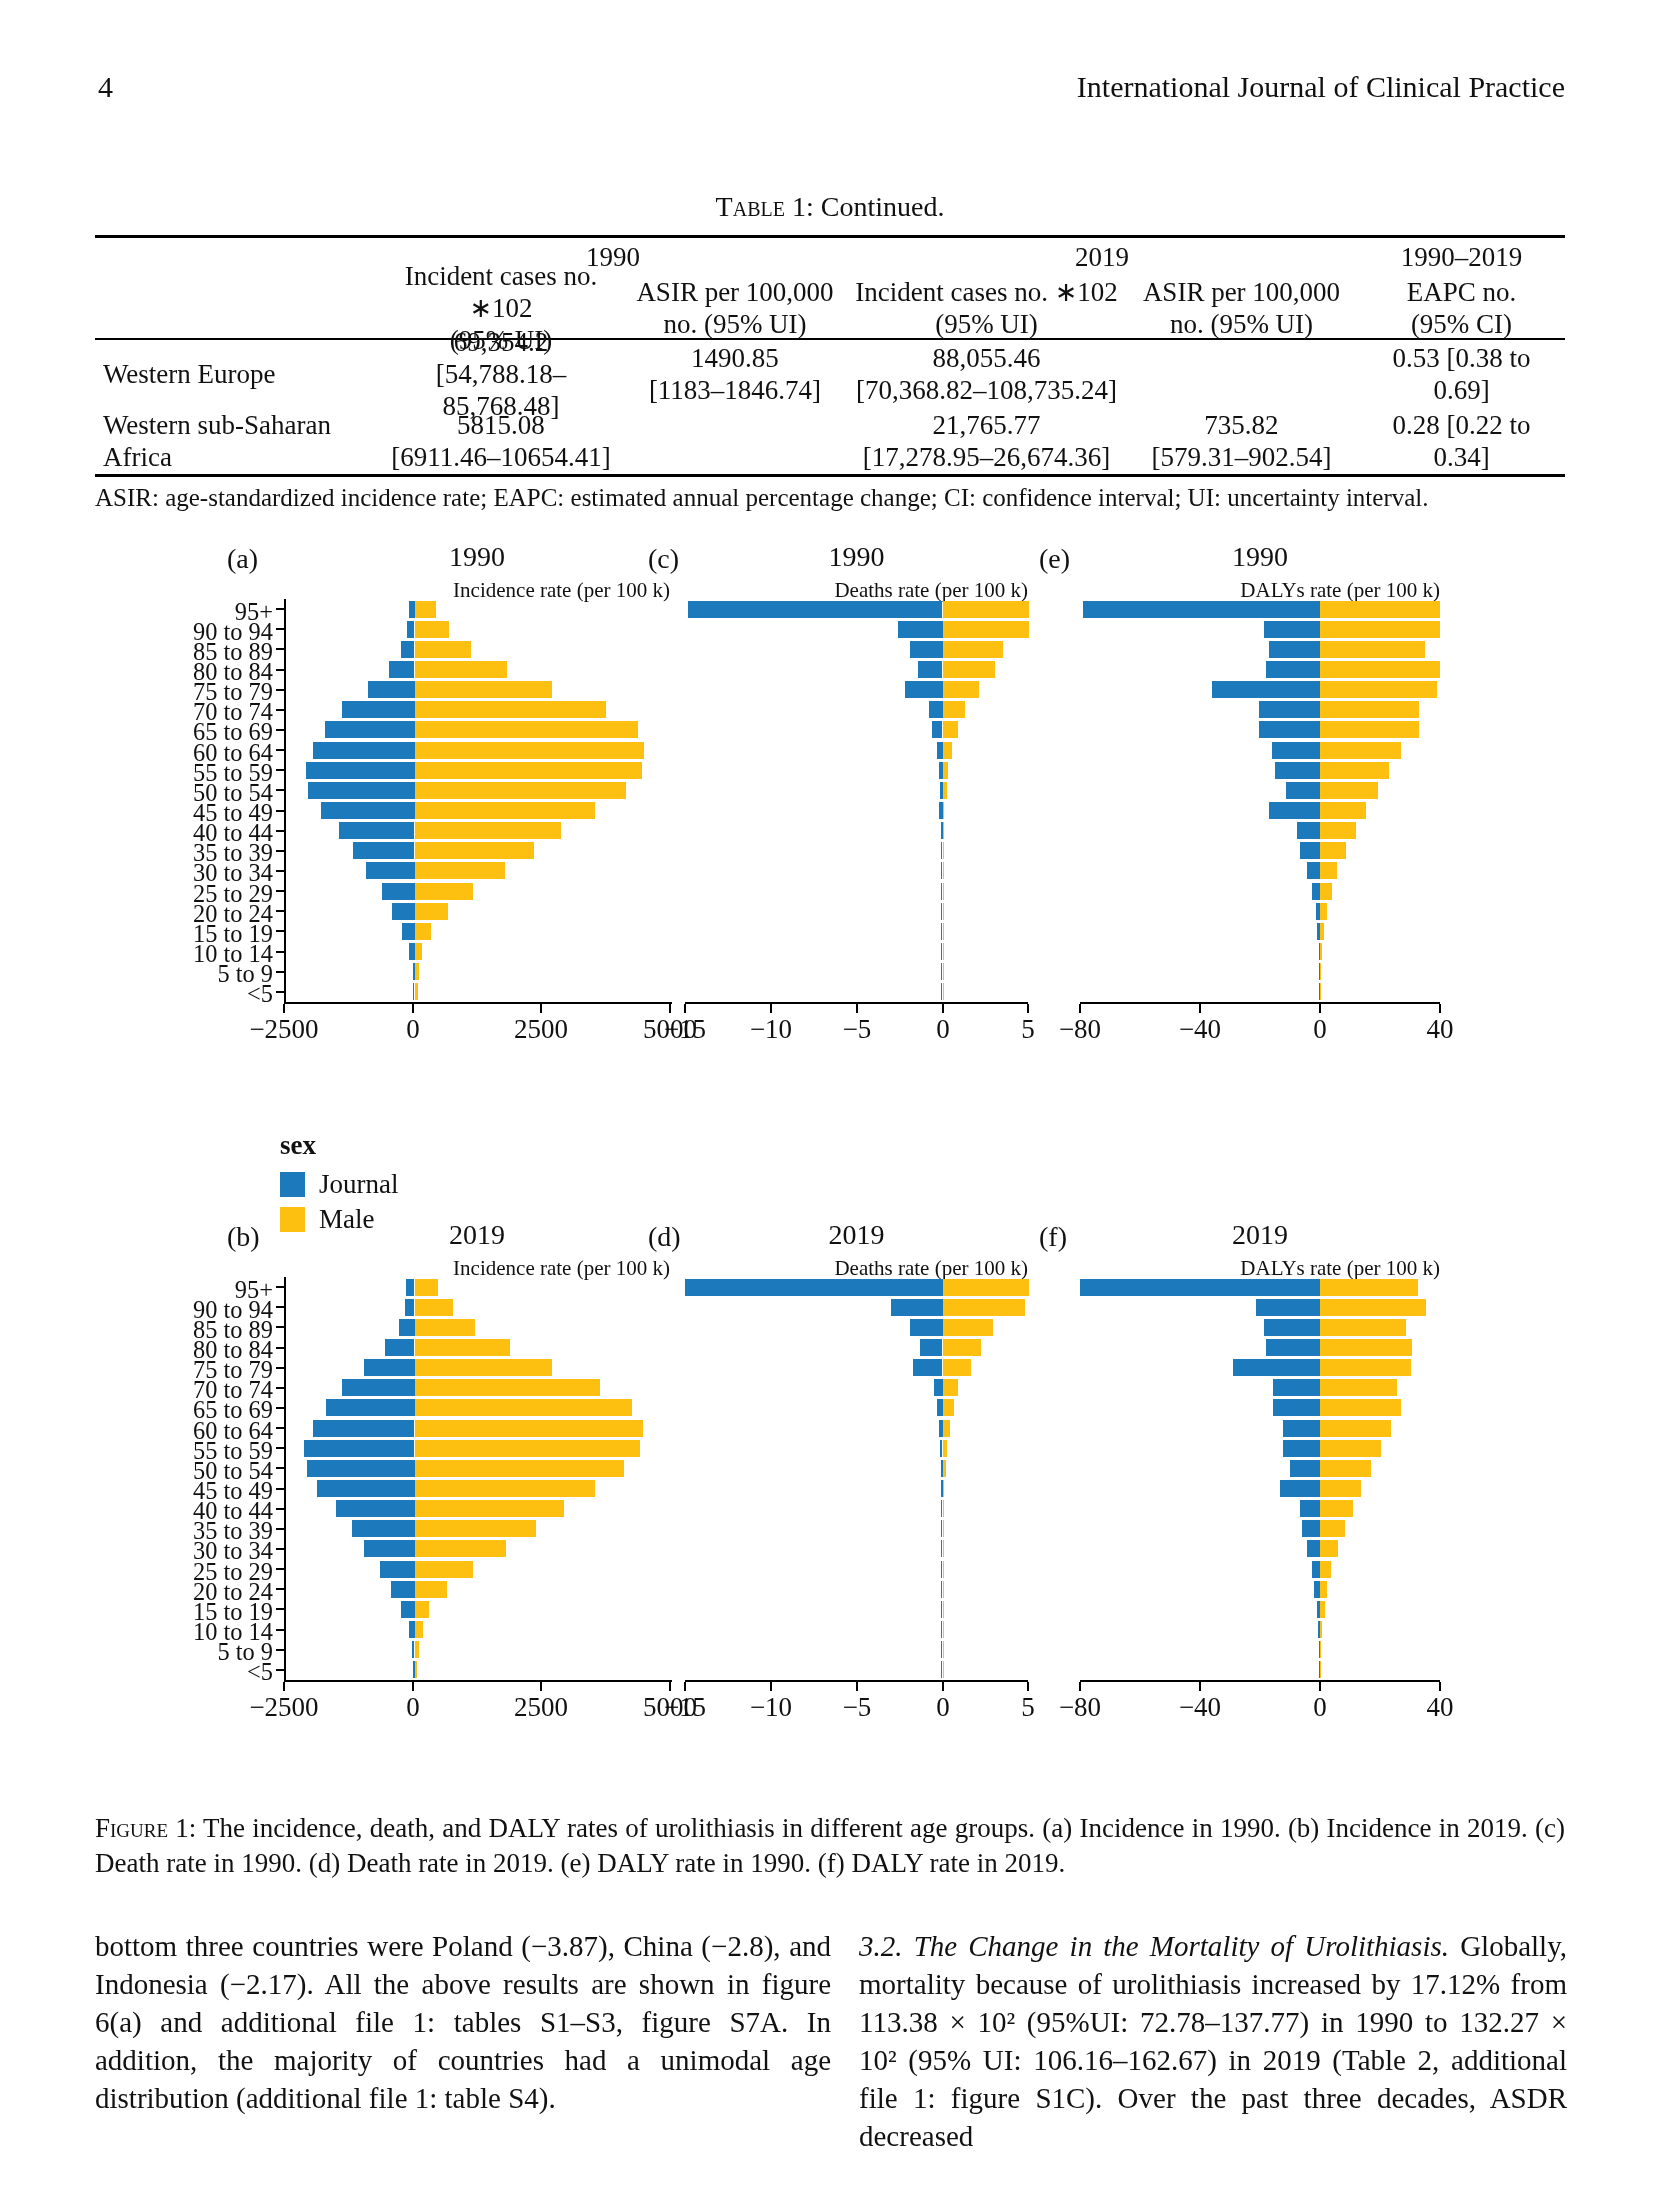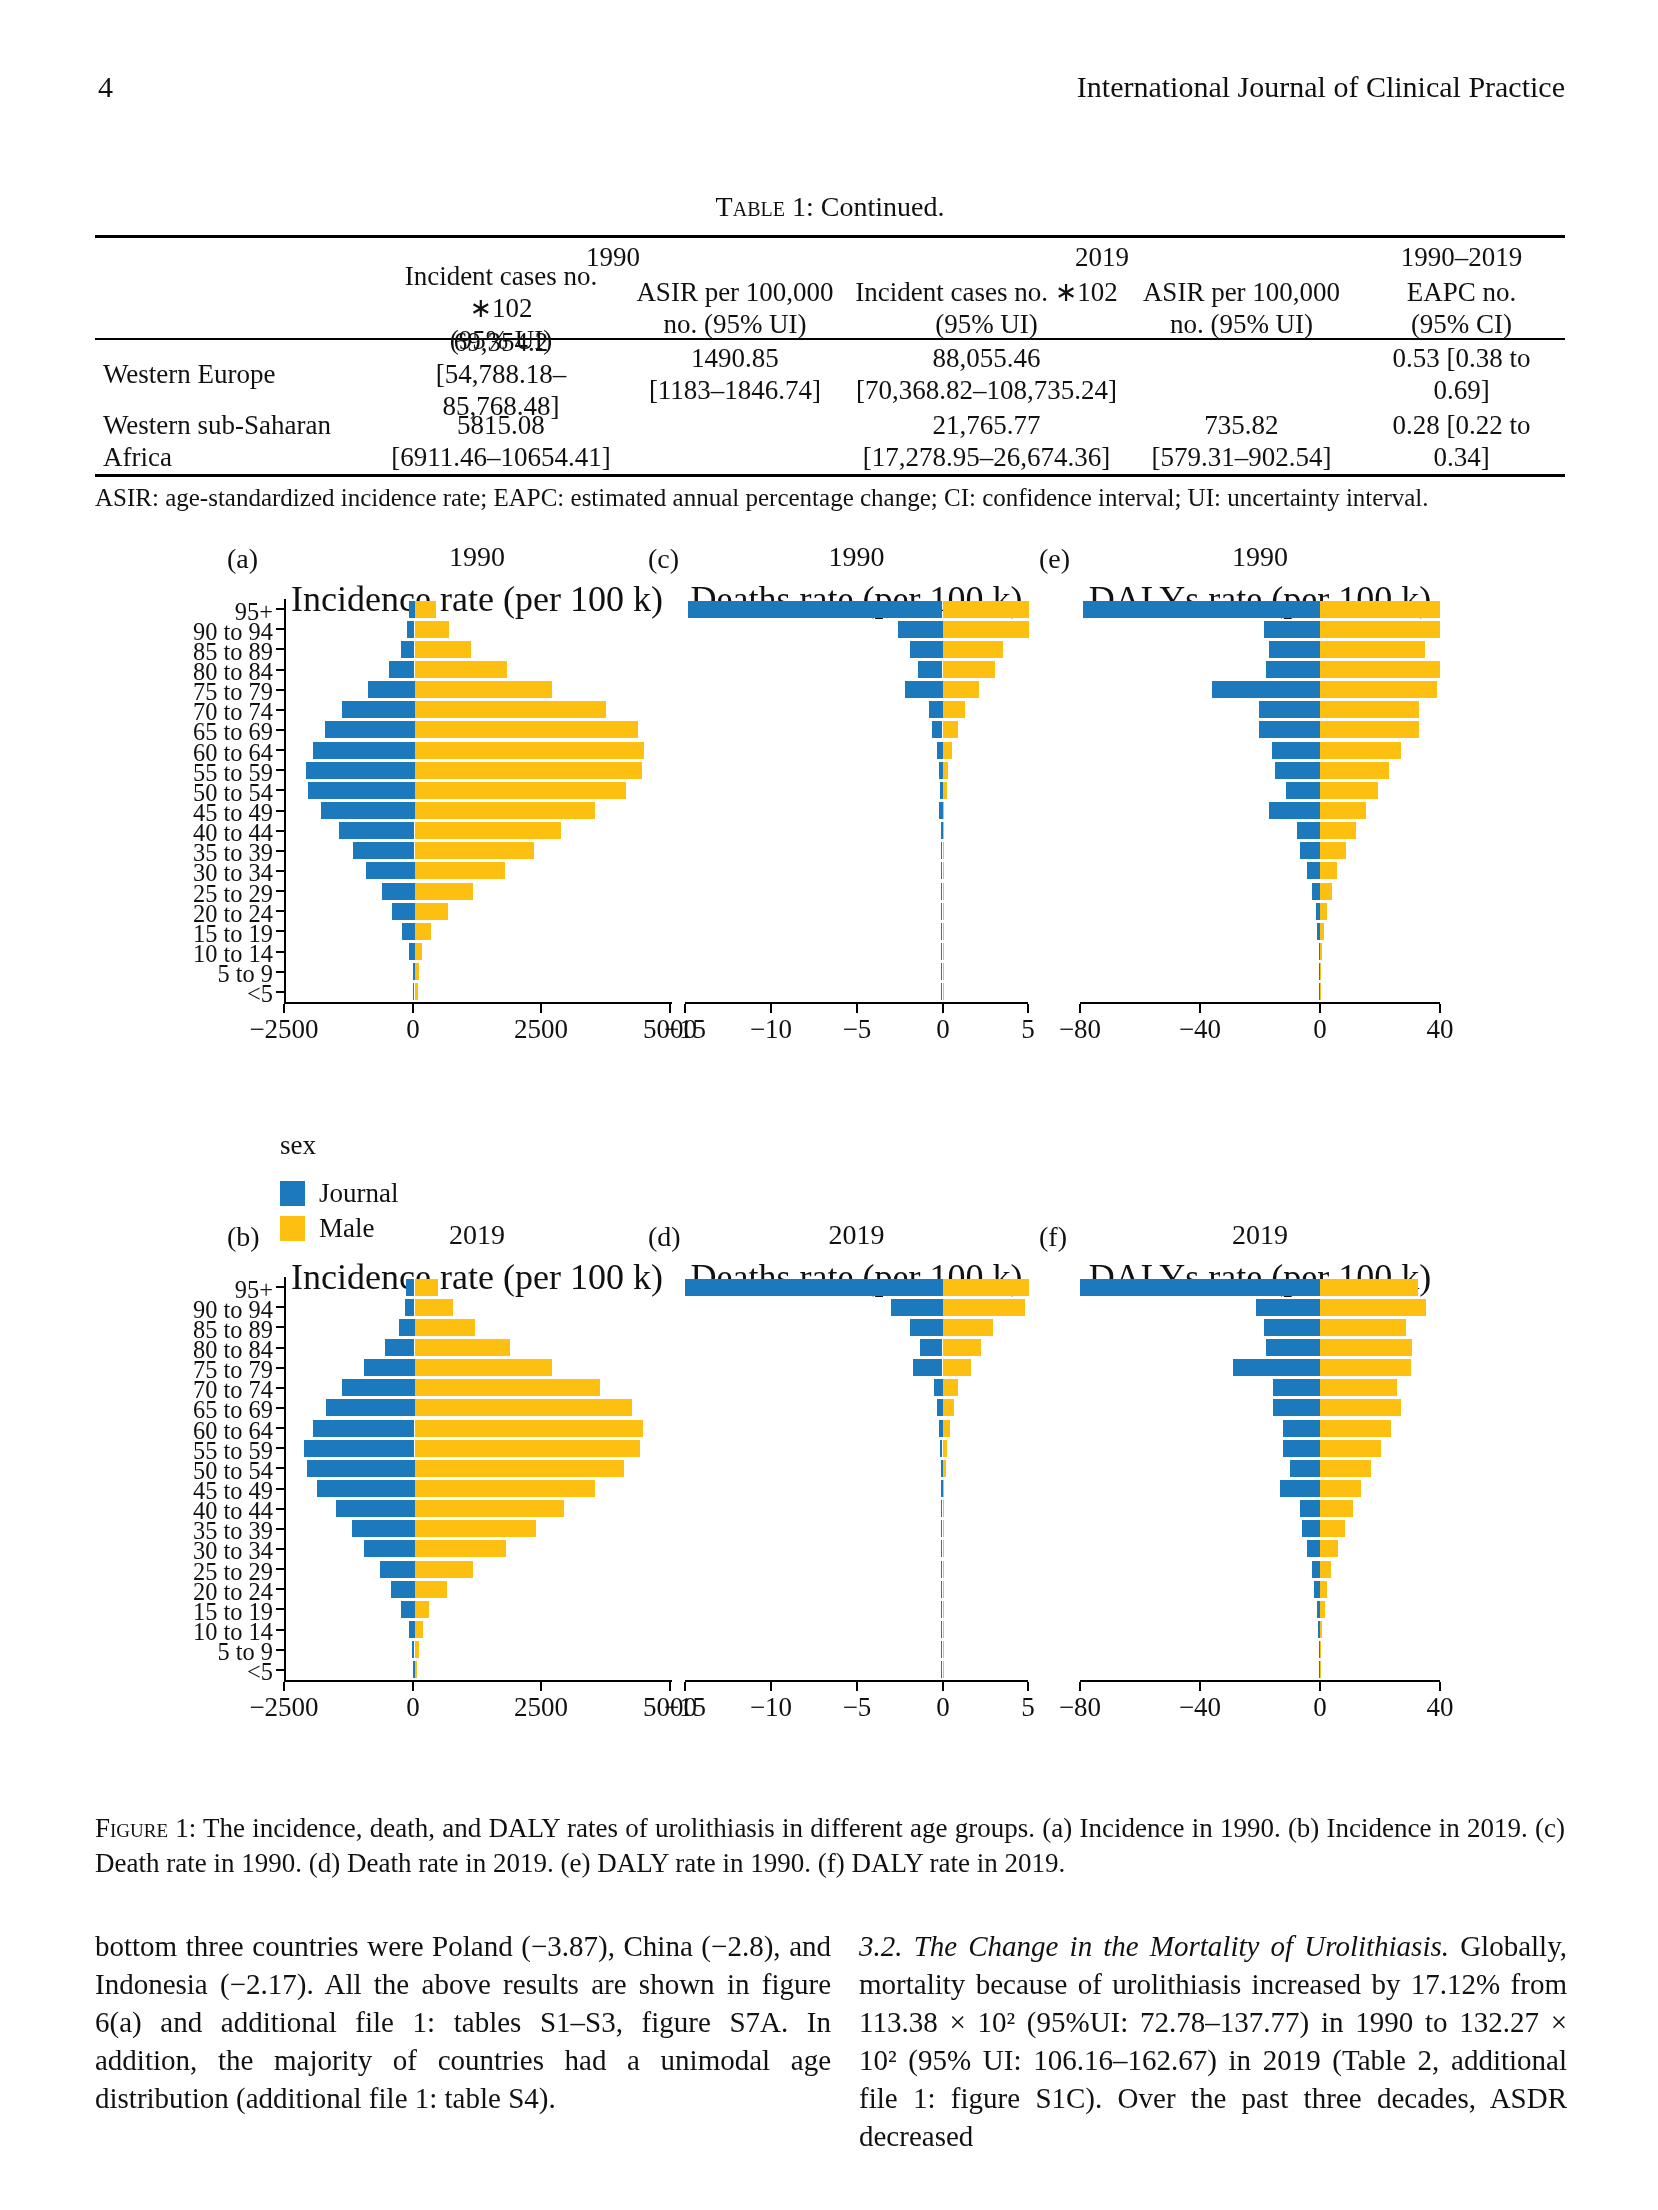--- a/index.html
+++ b/index.html
@@ -24,21 +24,21 @@
   .tgrid div{display:flex;align-items:center;justify-content:center;text-align:center;
              font-size:27px;line-height:32px;}
   .prelines{white-space:pre-line;}
   .g1990{grid-column:2/4;grid-row:1;}
   .g2019{grid-column:4/6;grid-row:1;}
   .gspan{grid-column:6;grid-row:1;}
   .rowlabel{justify-content:flex-start !important;text-align:left !important;padding-left:8px;}
   .footnote{left:95px;top:484px;width:1470px;font-size:25px;}
   
   .ptag,.pyear{font-size:28px;}
-  .pmetric{font-size:36px;text-align:center;}
+  .pmetric{font-size:21px;text-align:right;}
   .pyear{text-align:center;}
   #pa-tag{left:227px;top:543px;} #pc-tag{left:648px;top:543px;} #pe-tag{left:1039px;top:543px;}
   #pb-tag{left:227px;top:1221px;} #pd-tag{left:648px;top:1221px;} #pf-tag{left:1039px;top:1221px;}
   #pa-year{left:284px;width:386px;top:541px;} #pc-year{left:685px;width:343px;top:541px;}
   #pe-year{left:1080px;width:360px;top:541px;}
   #pb-year{left:284px;width:386px;top:1219px;} #pd-year{left:685px;width:343px;top:1219px;}
   #pf-year{left:1080px;width:360px;top:1219px;}
   #pa-metric{left:284px;width:386px;top:578px;} #pc-metric{left:685px;width:343px;top:578px;}
   #pe-metric{left:1080px;width:360px;top:578px;}
   #pb-metric{left:284px;width:386px;top:1256px;} #pd-metric{left:685px;width:343px;top:1256px;}
@@ -54,21 +54,21 @@
   .bar{position:absolute;height:17px;}
   .ydash{position:absolute;background:#000;}
   .agecol{width:146px;font-size:24.4px;}
   #ages-1{left:127px;top:599px;} #ages-2{left:127px;top:1277px;}
   .agecol div{position:absolute;right:0;width:146px;text-align:right;line-height:20px;white-space:nowrap;}
   .xticks{position:absolute;}
   .xticks .tk{position:absolute;top:0;width:2px;height:9px;background:#000;}
   .xticks .tl{position:absolute;top:10px;transform:translateX(-50%);font-size:27px;white-space:nowrap;}
   
   .legend{left:280px;top:1130px;font-size:27px;}
-  .legend .ltitle{margin-bottom:15px;}
+  .legend .ltitle{margin-bottom:6px;font-weight:bold;}
   .legend .lrow{display:flex;align-items:center;height:35px;}
   .legend .swatch{display:inline-block;width:25px;height:25px;margin-right:14px;}
   
   .fig-caption{left:95px;top:1811px;width:1470px;font-size:27px;line-height:35px;text-align:justify;}
   .coltext{font-size:29px;line-height:38px;text-align:justify;}
   .leftcol{left:95px;top:1927px;width:736px;}
   .rightcol{left:859px;top:1927px;width:708px;}
   .ital{font-style:italic;}
 </style>
 </head>

